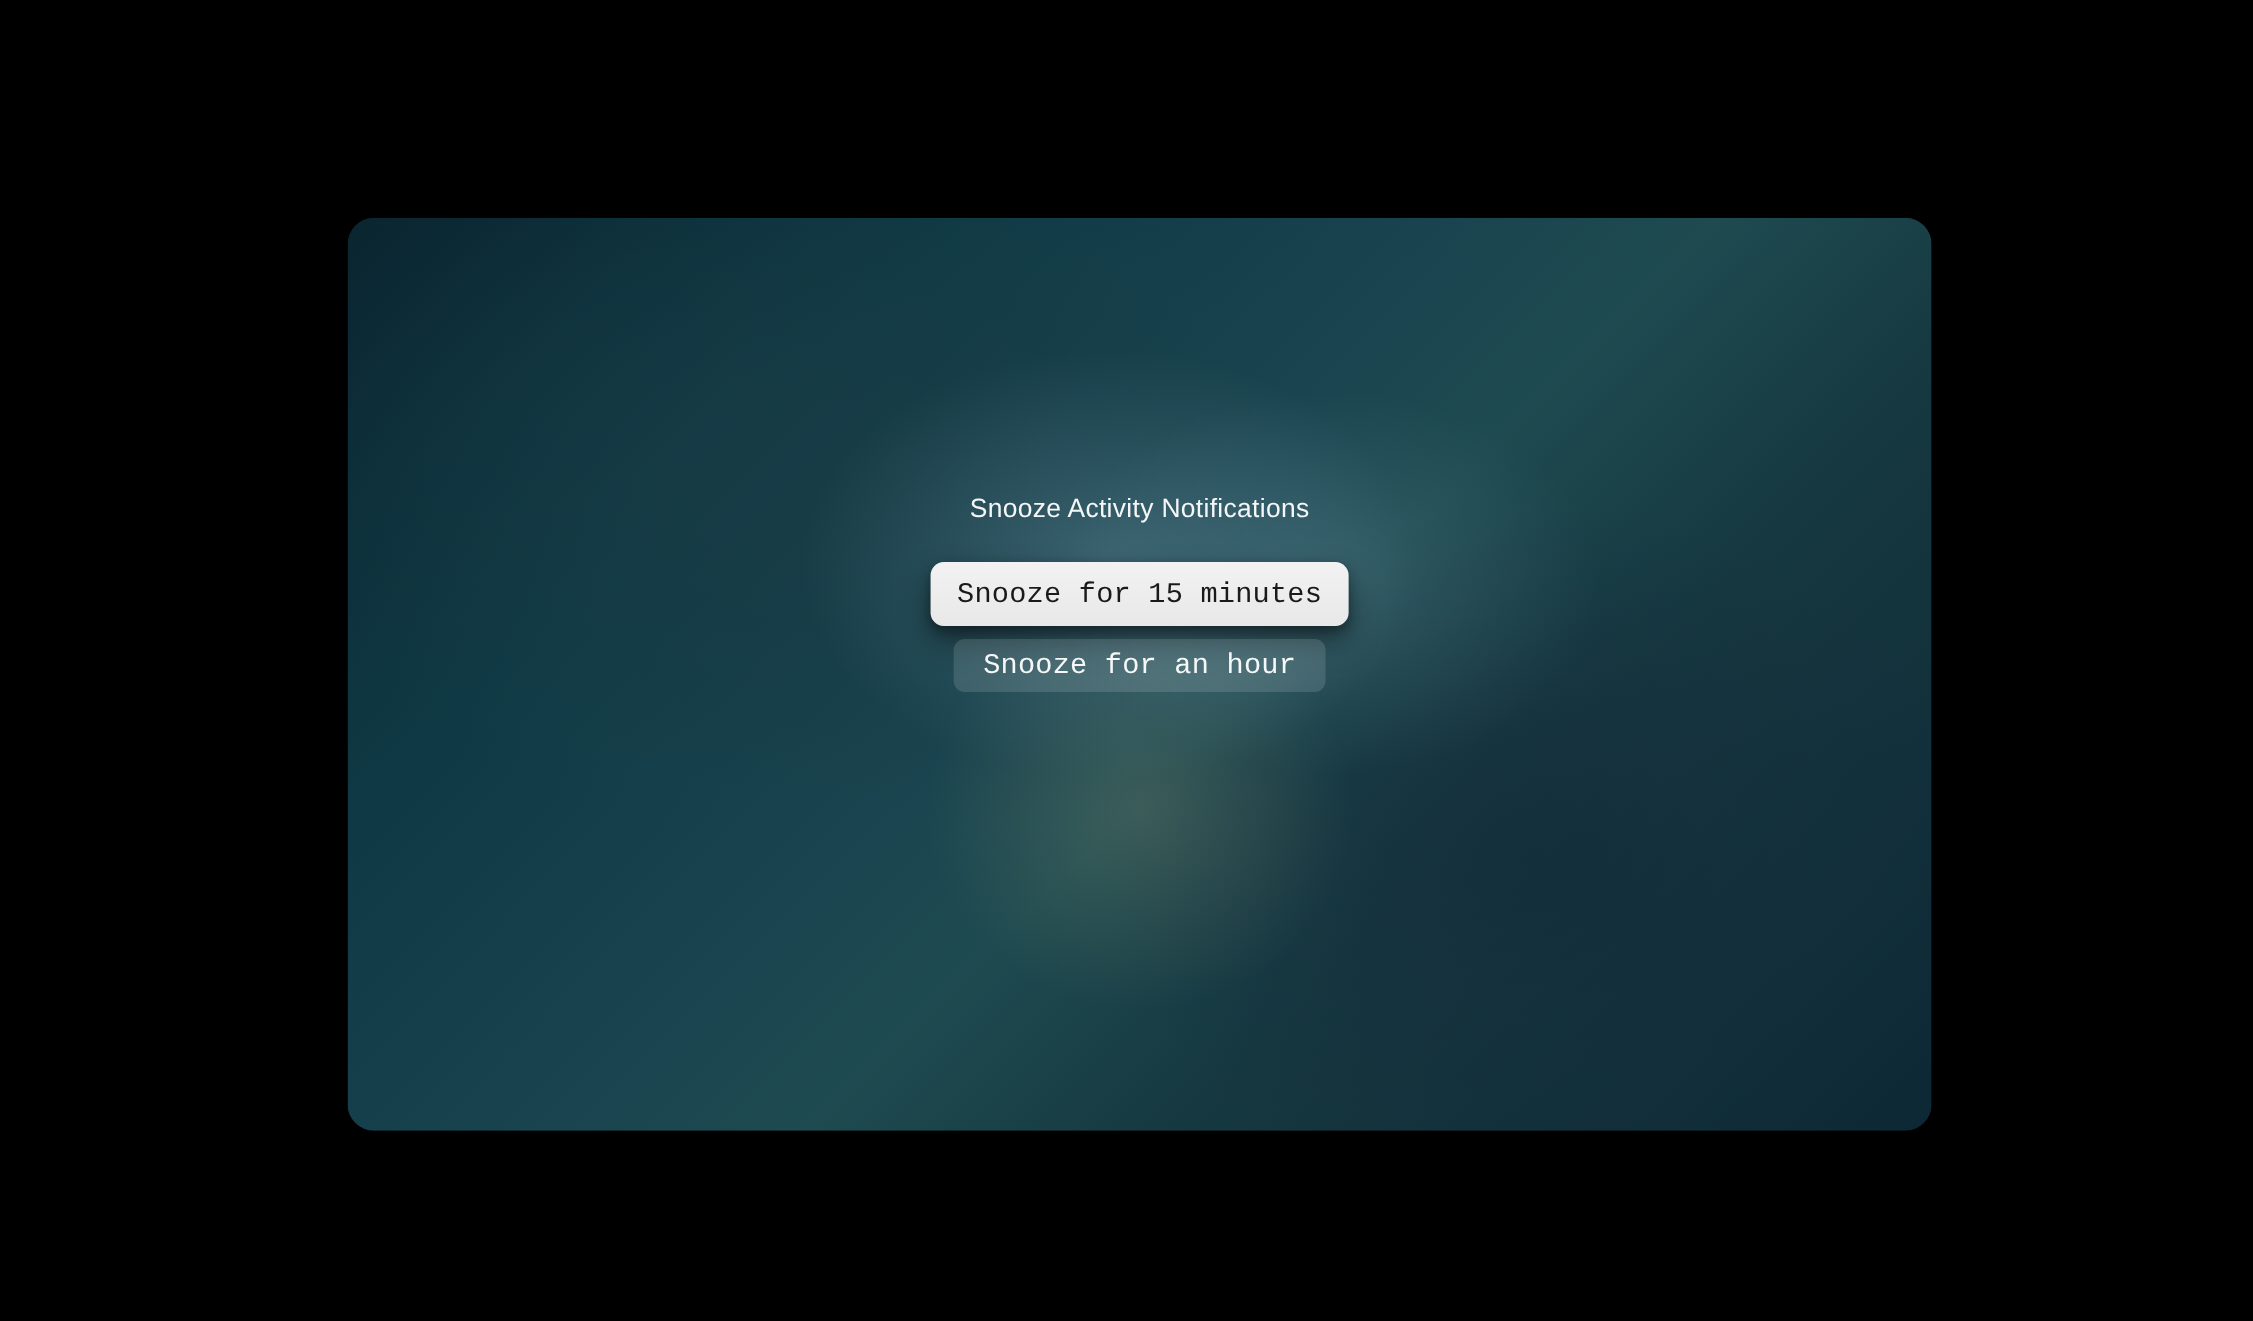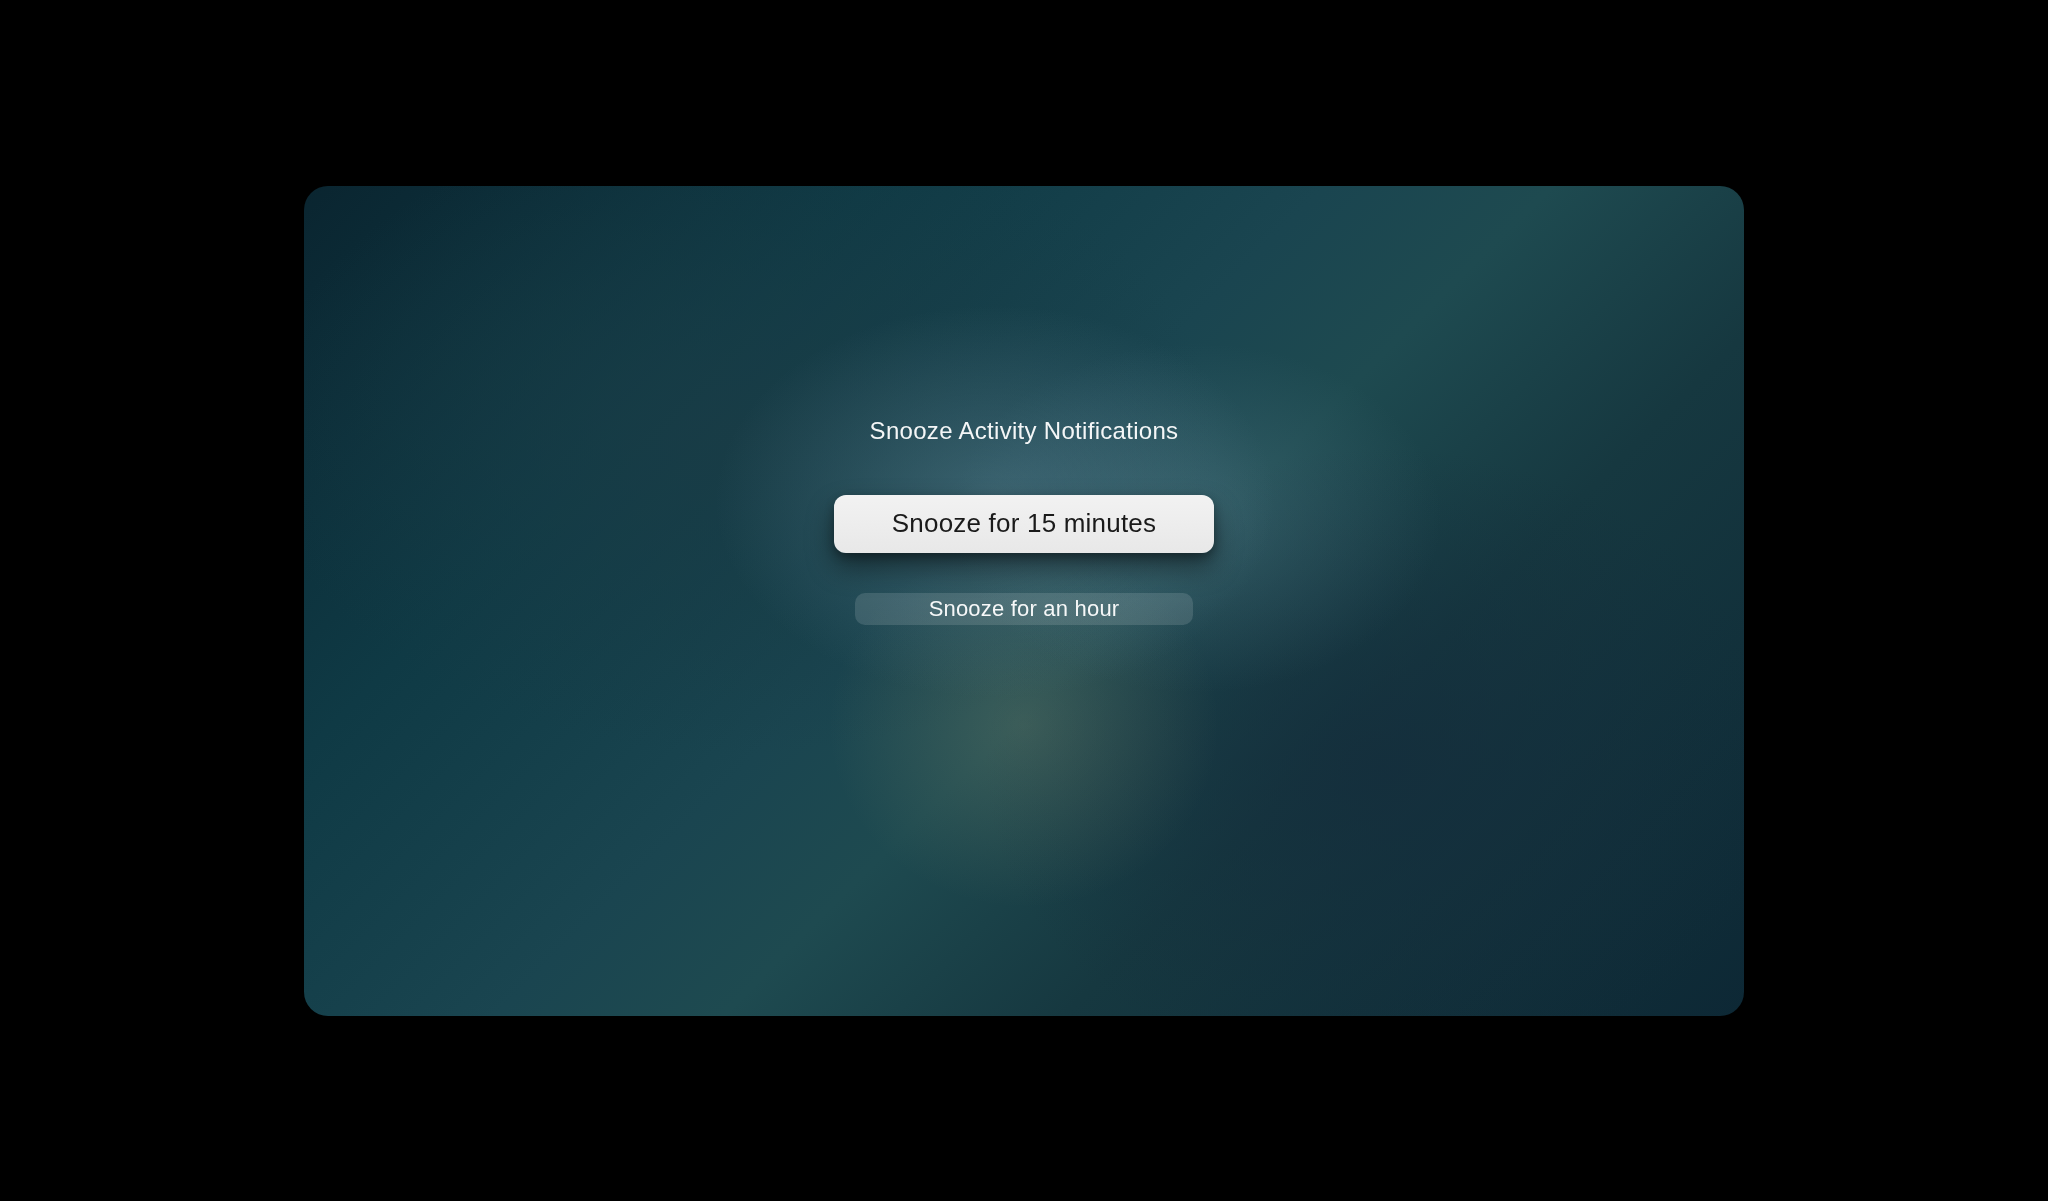--- a/index.html
+++ b/index.html
@@ -1,17 +1,17 @@
 <!DOCTYPE html>
 <html><head>
   <meta charset="utf-8">
   <style>
     * {
       margin: 0;
-      padding: 0;
+      padding: 12px;
       box-sizing: border-box;
     }
 
     body {
       width: 2048px;
       height: 1201px;
       display: flex;
       align-items: center;
       justify-content: center;
       font-family: -apple-system, BlinkMacSystemFont, 'SF Pro Display', 'Helvetica Neue', sans-serif;
@@ -55,47 +55,46 @@
       text-align: center;
     }
 
     .option-button {
       width: 370px;
       height: 52px;
       border-radius: 10px;
       border: none;
       font-size: 24px;
       font-weight: 400;
-      font-family: Liberation Sans, sans-serif;
+      font-family: Liberation Mono, monospace;
       letter-spacing: 0.2px;
       margin-bottom: 12px;
       cursor: pointer;
       display: flex;
       align-items: center;
       justify-content: center;
-      margin-top: 28px;
     }
 
     .option-button.focused {
       width: 380px;
       height: 58px;
       background: linear-gradient(180deg, #f2f2f2 0%, #e8e8e8 100%);
       color: #1a1a1a;
       box-shadow: 0 14px 28px rgba(0, 0, 0, 0.45), 0 4px 10px rgba(0, 0, 0, 0.3);
       font-size: 26px;
       font-weight: 400;
       border-radius: 12px;
     }
 
     .option-button.secondary {
       width: 338px;
-      height: 32px;
+      height: 48px;
       background: rgba(255, 255, 255, 0.13);
       color: rgba(255, 255, 255, 0.95);
-      font-size: 22px;
+      font-size: 26px;
       margin-bottom: 10px;
     }
   </style>
 </head>
 <body>
 
 <div class="screen-frame">
   <div class="dialog-container">
     <div class="dialog-title">Snooze Activity Notifications</div>
     <button class="option-button focused">Snooze for 15 minutes</button>

